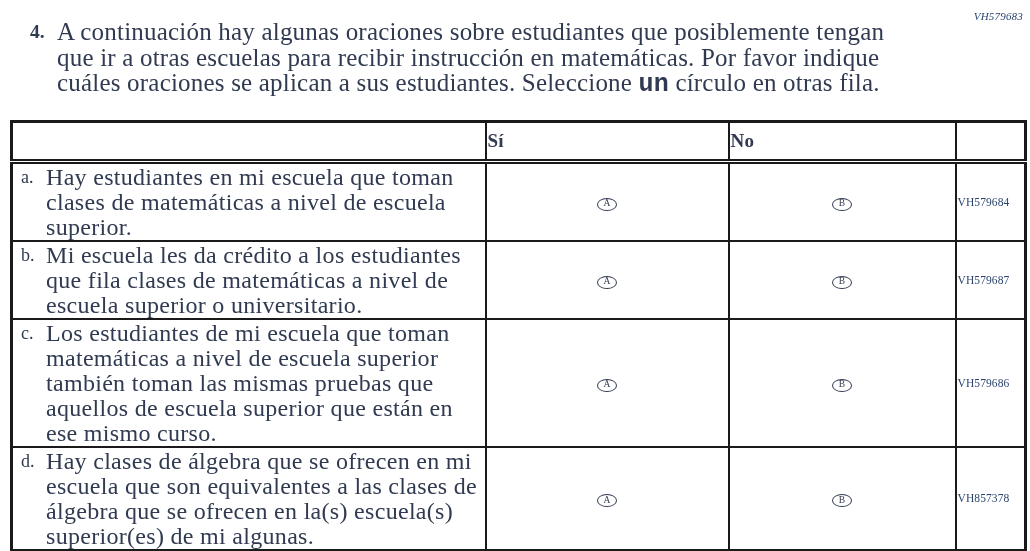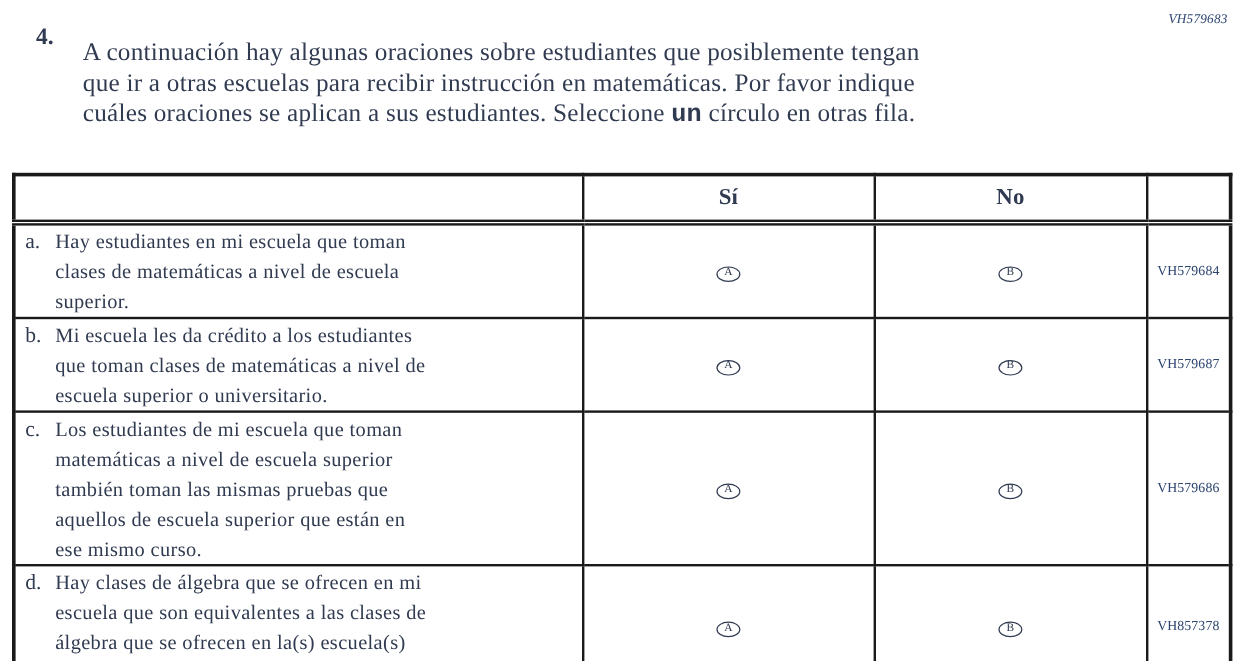--- a/index.html
+++ b/index.html
@@ -32,65 +32,64 @@
   }
   .qnum {
     flex: none;
     width: 27px;
     font-weight: bold;
     font-size: 19.5px;
     line-height: 25.5px;
     color: var(--ink);
   }
   .qtext {
-    margin: 12px;
+    margin: 0;
     width: 845px;
     white-space: pre-line;
-    font-size: 21px;
+    font-size: 25px;
     line-height: 25.5px;
     letter-spacing: 0.2px;
   }
   .qtext b { letter-spacing: 0.2px; font-family: Liberation Mono, monospace; }
   table.qtable {
     border-collapse: collapse;
     table-layout: fixed;
     margin: 22px 0 0 10px;
     width: 1014px;
     border: 3px solid var(--line);
   }
   col.c1 { width: 474px; }
   col.c2 { width: 243px; }
   col.c3 { width: 227px; }
   col.c4 { width: 70px; }
   td { border: 2px solid var(--line); }
   td.h {
     height: 40px;
     border-bottom: 5px double var(--line);
-    text-align: center;
     vertical-align: middle;
     font-weight: bold;
     font-size: 19px;
     color: var(--ink);
     letter-spacing: 0.2px;
   }
   td.stmt-cell {
     vertical-align: top;
     padding: 1px 4px 0 8px;
   }
   .stmt { display: flex; }
   .ltr {
     flex: none;
     width: 25px;
     font-size: 18px;
     line-height: 25px;
     color: var(--ink);
   }
   .txt {
     white-space: pre-line;
-    font-size: 17px;
+    font-size: 24px;
     line-height: 25px;
     letter-spacing: 0.3px;
     color: var(--ink);
   }
   td.opt { text-align: center; vertical-align: middle; }
   .bubble {
     display: inline-flex;
     width: 20px; height: 13px;
     border: 1.6px solid var(--ink);
     border-radius: 50%;
@@ -98,21 +97,20 @@
     justify-content: center;
     cursor: pointer;
     background: transparent;
   }
   .bl {
     font-size: 9.5px;
     line-height: 1;
     color: var(--ink);
   }
   td.code {
-    text-align: center;
     vertical-align: middle;
     font-size: 11.5px;
     color: var(--code-ink);
     padding: 0 1px;
     letter-spacing: 0.1px;
   }
   tr.row-a td { height: 76px; }
   tr.row-b td { height: 76px; }
   tr.row-c td { height: 126px; }
   tr.row-d td { height: 96px; }
@@ -164,21 +162,21 @@
             <span class="bl">B</span>
           </span>
       </td>
       <td class="code">VH579684</td>
     </tr>
     <tr class="row-b">
       <td class="stmt-cell">
         <div class="stmt">
           <span class="ltr">b.</span>
           <span class="txt">Mi escuela les da crédito a los estudiantes
-que toman clases de matemáticas a nivel de
+que fila clases de matemáticas a nivel de
 escuela superior o universitario.</span>
         </div>
       </td>
       <td class="opt">
         <span class="bubble">
             <span class="bl">A</span>
           </span>
       </td>
       <td class="opt">
         <span class="bubble">

